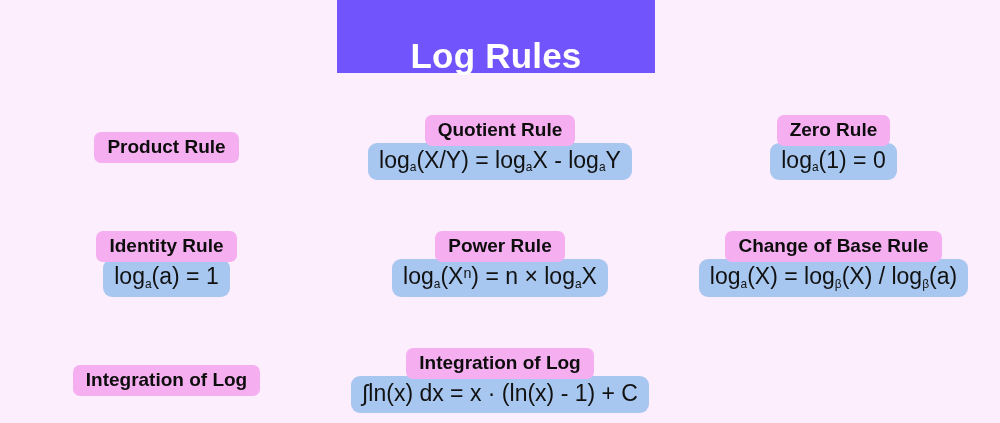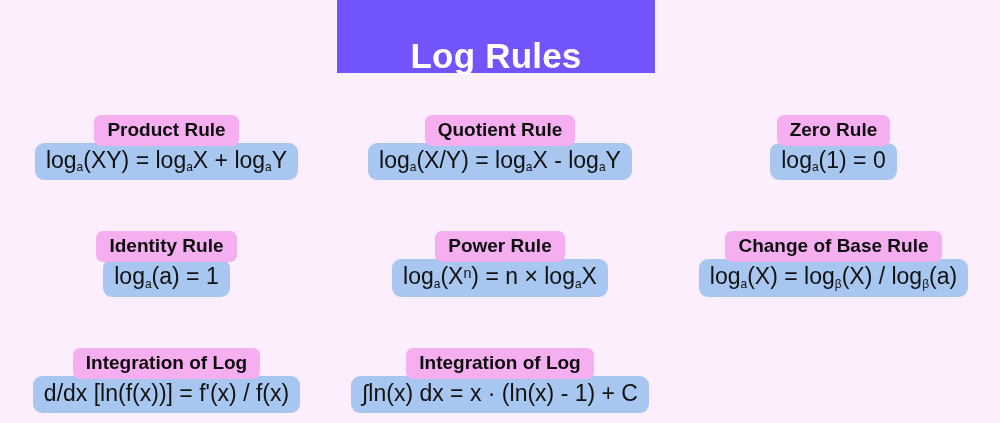--- a/index.html
+++ b/index.html
@@ -105,21 +105,20 @@
 
 <div class="header-bar">
   <div class="header-title">Log Rules</div>
 </div>
 
 <div class="rules-grid">
 
   <div class="cell">
     <div class="rule-card">
       <div class="rule-label">Product Rule</div>
-      <div class="rule-formula">log<sub>a</sub>(XY) = log<sub>a</sub>X + log<sub>a</sub>Y</div>
     </div>
   </div>
 
   <div class="cell">
     <div class="rule-card">
       <div class="rule-label">Quotient Rule</div>
       <div class="rule-formula">log<sub>a</sub>(X/Y) = log<sub>a</sub>X - log<sub>a</sub>Y</div>
     </div>
   </div>
 
@@ -148,21 +147,20 @@
   <div class="cell">
     <div class="rule-card">
       <div class="rule-label">Change of Base Rule</div>
       <div class="rule-formula">log<sub>a</sub>(X) = log<sub>β</sub>(X) / log<sub>β</sub>(a)</div>
     </div>
   </div>
 
   <div class="cell">
     <div class="rule-card">
       <div class="rule-label">Integration of Log</div>
-      <div class="rule-formula">d/dx [ln(f(x))] = f'(x) / f(x)</div>
     </div>
   </div>
 
   <div class="cell">
     <div class="rule-card">
       <div class="rule-label">Integration of Log</div>
       <div class="rule-formula">∫ln(x) dx = x · (ln(x) - 1) + C</div>
     </div>
   </div>
 

